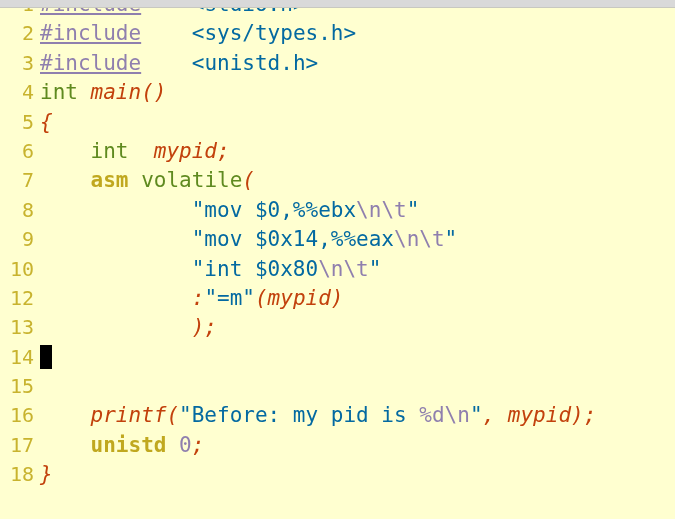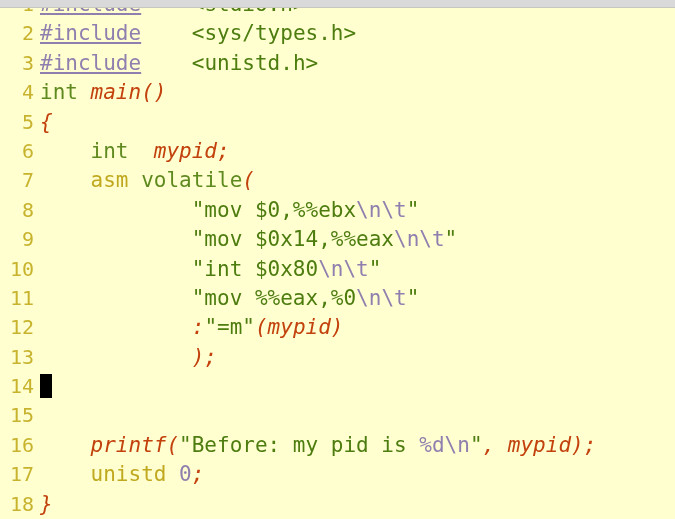--- a/index.html
+++ b/index.html
@@ -64,22 +64,22 @@
   .content {
     flex: 1 1 auto;
     white-space: pre;
     color: #000000;
   }
 
   
   .tok-plain   { color: #c2410c; font-style: italic; }
   .tok-pre     { color: #8f7fae; text-decoration: underline; }  
   .tok-type    { color: #5f8a1f; margin-top: 28px; }  
-  .tok-kw      { color: #c0a81f; }  
-  .tok-str     { color: #4d7c0f; margin-top: 24px; }  
+  .tok-kw      { color: #c0a81f; font-weight: bold; }  
+  .tok-str     { color: #0369a1; margin-top: 24px; }  
   .tok-esc     { color: #8f7fae; }  
   .tok-num     { color: #8f7fae; }  
 
   
   .cursor-block {
     display: inline-block;
     width: 12px;
     height: 24px;
     background: #000000;
     vertical-align: -5px;
@@ -96,21 +96,20 @@
       <div class="code-line"><div class="gutter">1</div><div class="content"><span class="tok-pre">#include</span><span class="tok-plain">    </span><span class="tok-str">&lt;stdio.h&gt;</span></div></div>
       <div class="code-line"><div class="gutter">2</div><div class="content"><span class="tok-pre">#include</span><span class="tok-plain">    </span><span class="tok-str">&lt;sys/types.h&gt;</span></div></div>
       <div class="code-line"><div class="gutter">3</div><div class="content"><span class="tok-pre">#include</span><span class="tok-plain">    </span><span class="tok-str">&lt;unistd.h&gt;</span></div></div>
       <div class="code-line"><div class="gutter">4</div><div class="content"><span class="tok-type">int</span><span class="tok-plain"> main()</span></div></div>
       <div class="code-line"><div class="gutter">5</div><div class="content"><span class="tok-plain">{</span></div></div>
       <div class="code-line"><div class="gutter">6</div><div class="content"><span class="tok-plain">    </span><span class="tok-type">int</span><span class="tok-plain">  mypid;</span></div></div>
       <div class="code-line"><div class="gutter">7</div><div class="content"><span class="tok-plain">    </span><span class="tok-kw">asm</span><span class="tok-plain"> </span><span class="tok-type">volatile</span><span class="tok-plain">(</span></div></div>
       <div class="code-line"><div class="gutter">8</div><div class="content"><span class="tok-plain">            </span><span class="tok-str">"mov $0,%%ebx</span><span class="tok-esc">\n</span><span class="tok-esc">\t</span><span class="tok-str">"</span></div></div>
       <div class="code-line"><div class="gutter">9</div><div class="content"><span class="tok-plain">            </span><span class="tok-str">"mov $0x14,%%eax</span><span class="tok-esc">\n</span><span class="tok-esc">\t</span><span class="tok-str">"</span></div></div>
       <div class="code-line"><div class="gutter">10</div><div class="content"><span class="tok-plain">            </span><span class="tok-str">"int $0x80</span><span class="tok-esc">\n</span><span class="tok-esc">\t</span><span class="tok-str">"</span></div></div>
-      <div class="code-line"><div class="gutter">11</div><div class="content"><span class="tok-plain">            </span><span class="tok-str">"mov %%eax,%0</span><span class="tok-esc">\n</span><span class="tok-esc">\t</span><span class="tok-str">"</span></div></div>
       <div class="code-line"><div class="gutter">12</div><div class="content"><span class="tok-plain">            </span><span class="tok-plain">:</span><span class="tok-str">"=m"</span><span class="tok-plain">(mypid)</span></div></div>
       <div class="code-line"><div class="gutter">13</div><div class="content"><span class="tok-plain">            </span><span class="tok-plain">);</span></div></div>
       <div class="code-line"><div class="gutter">14</div><div class="content"><span class="cursor-block"></span></div></div>
       <div class="code-line"><div class="gutter">15</div><div class="content"></div></div>
       <div class="code-line"><div class="gutter">16</div><div class="content"><span class="tok-plain">    printf(</span><span class="tok-str">"Before: my pid is </span><span class="tok-esc">%d</span><span class="tok-esc">\n</span><span class="tok-str">"</span><span class="tok-plain">, mypid);</span></div></div>
       <div class="code-line"><div class="gutter">17</div><div class="content"><span class="tok-plain">    </span><span class="tok-kw">unistd</span><span class="tok-plain"> </span><span class="tok-num">0</span><span class="tok-plain">;</span></div></div>
       <div class="code-line"><div class="gutter">18</div><div class="content"><span class="tok-plain">}</span></div></div>
     </div>
 
 </div>

